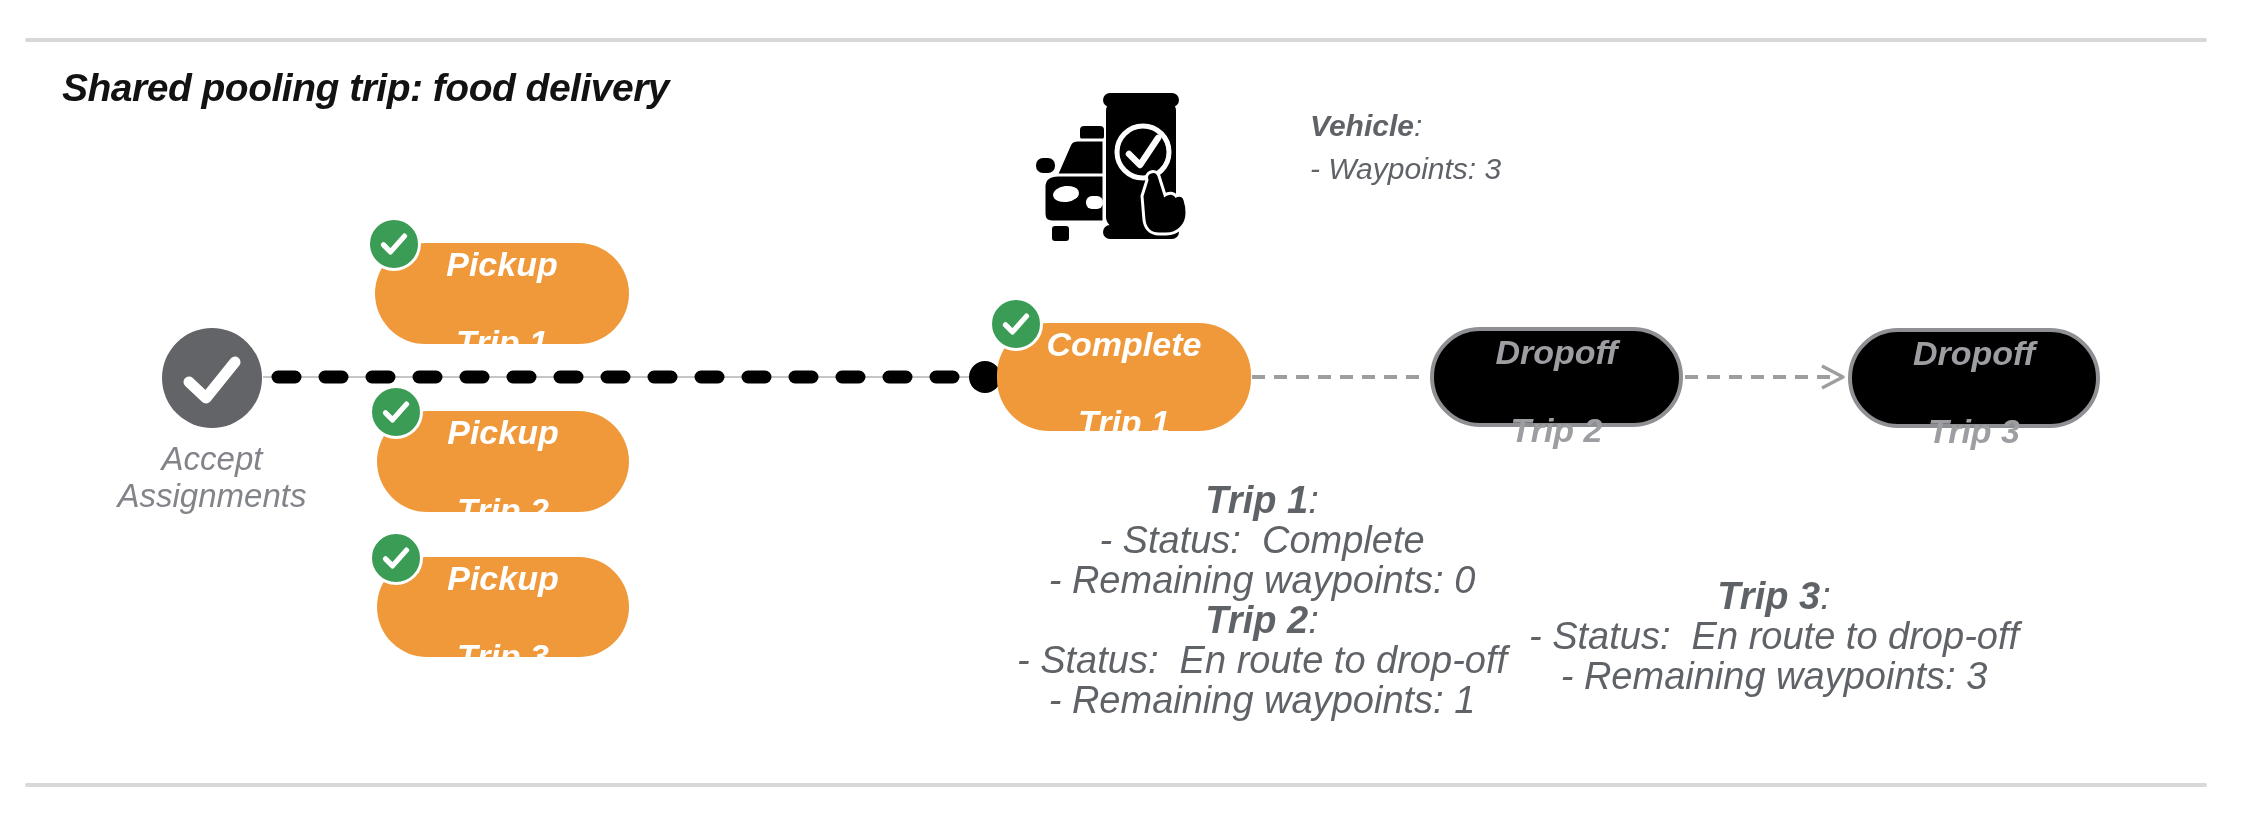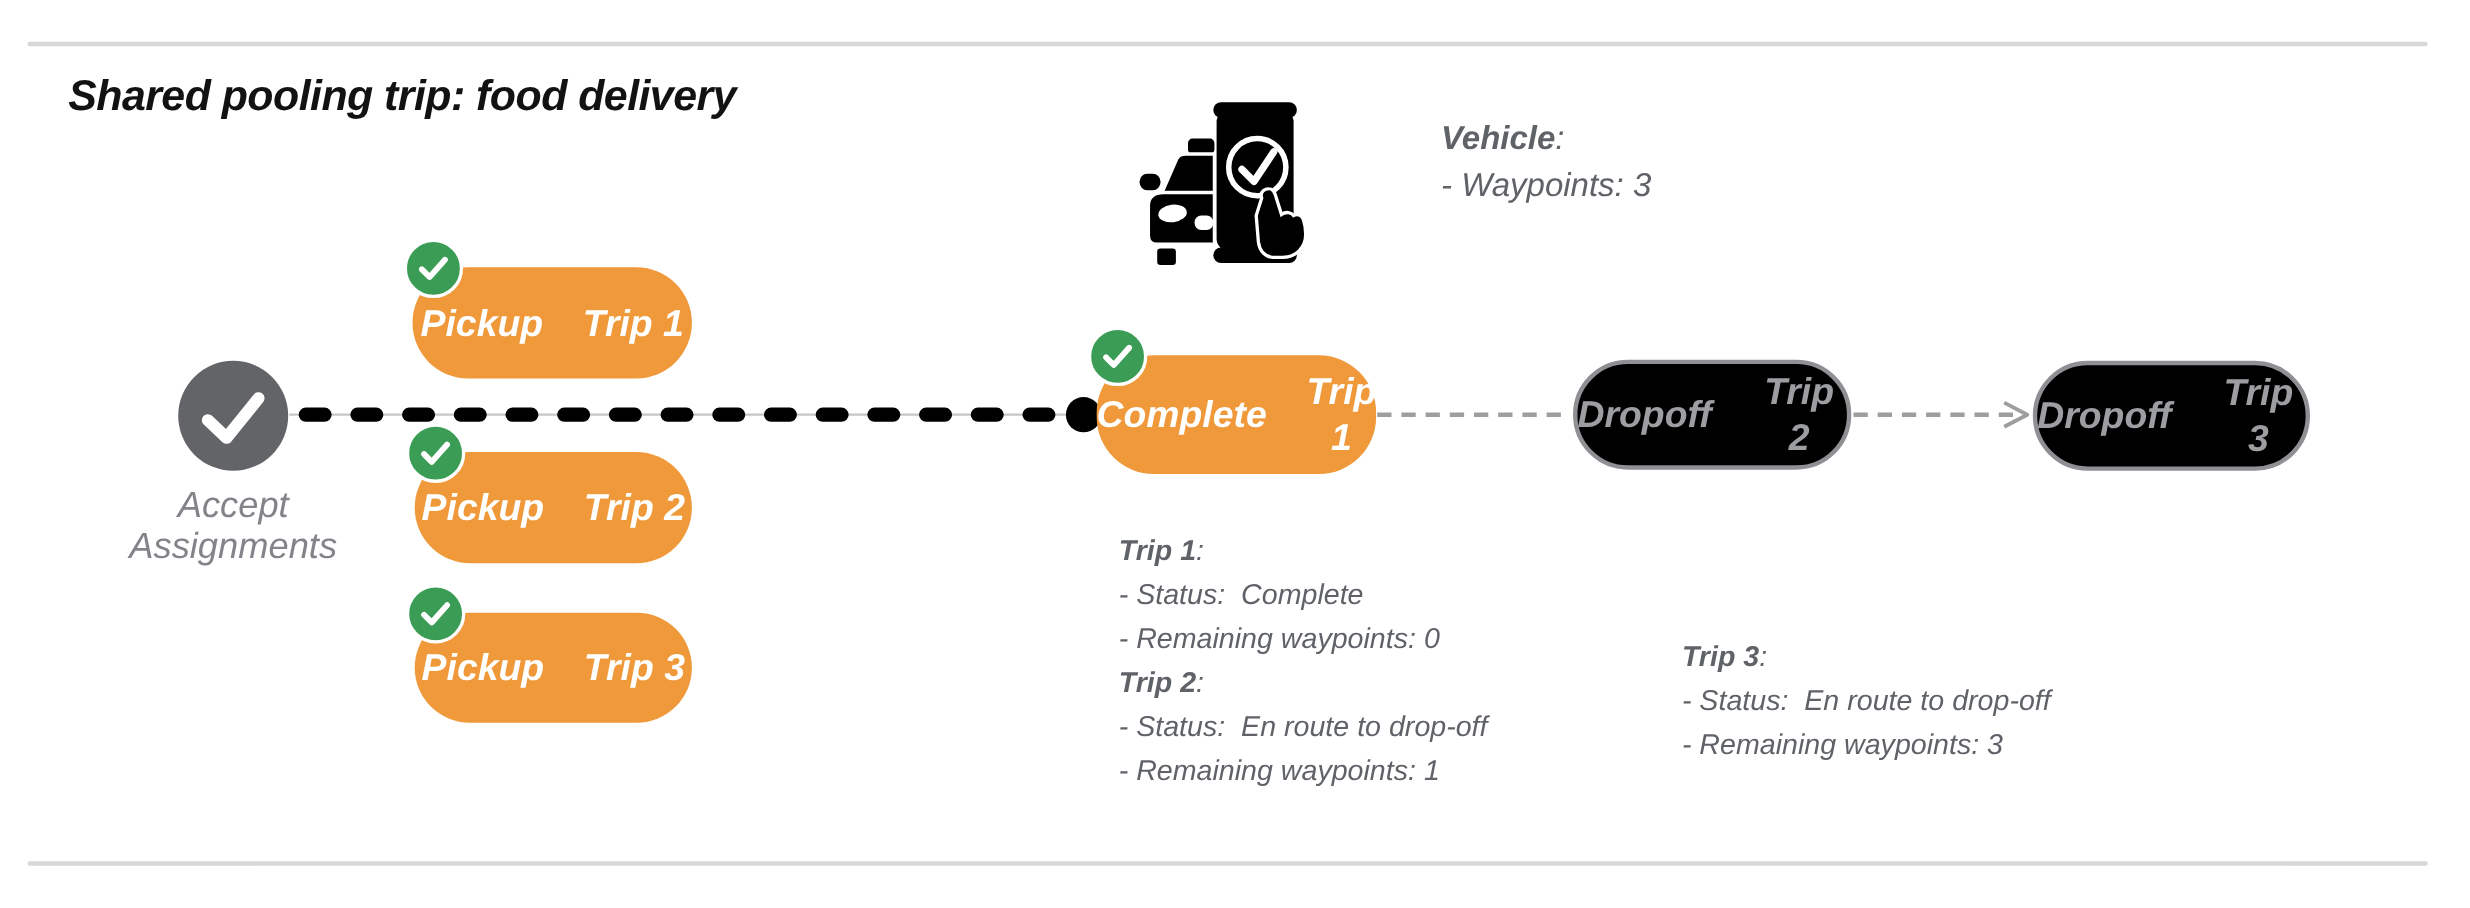--- a/index.html
+++ b/index.html
@@ -16,42 +16,42 @@
   .rule{position:absolute;height:4px;background:var(--rule-gray);border-radius:2px;}
   #rule-top{left:25px;top:38px;width:2182px;}
   #rule-bottom{left:25px;top:783px;width:2182px;}
 
   #title{position:absolute;left:62px;top:66px;font-size:39px;font-weight:bold;color:#121212;letter-spacing:-0.5px;}
 
   
   #connectors{position:absolute;left:0;top:0;z-index:1;pointer-events:none;}
 
   
-  .pill{position:absolute;z-index:2;display:flex;flex-direction:row;align-items:center;justify-content:center;
+  .pill{position:absolute;z-index:2;display:flex;flex-direction:column;align-items:center;justify-content:space-between;
         border-radius:52px;font-weight:bold;font-size:34px;line-height:42px;text-align:center;box-sizing:border-box;gap:36px;}
   .pill.filled{background:var(--orange);color:#fff;}
   .pill.outline{background:#000000;border:4px solid var(--outline-gray);color:var(--dropoff-text);}
 
   .badge{position:absolute;left:-8px;top:-26px;width:48px;height:48px;border-radius:50%;
          background:var(--green);border:3px solid #fff;display:flex;align-items:center;justify-content:center;}
   .badge svg{display:block;}
 
   #start-node{position:absolute;left:162px;top:328px;width:100px;height:100px;border-radius:50%;
               background:var(--node-gray);z-index:2;display:flex;align-items:center;justify-content:center;}
   #start-label{position:absolute;left:62px;top:440px;width:300px;text-align:center;z-index:2;
                color:var(--label-gray);font-size:33px;line-height:37px;}
 
   
   #vehicle-icon{position:absolute;left:1028px;top:88px;z-index:2;}
   #vehicle-text{position:absolute;left:1310px;top:104px;z-index:2;color:var(--text-gray);
                 font-size:30px;line-height:43px;}
   #vehicle-text .hd{font-weight:bold;}
 
   
-  .status-block{position:absolute;z-index:2;color:var(--text-gray);font-size:26px;line-height:40px;}
+  .status-block{position:absolute;z-index:2;color:var(--text-gray);font-size:38px;line-height:40px;text-align:center;}
   #status-block-1{left:1017px;top:480px;}
   #status-block-3{left:1529px;top:560px;margin-top:16px;}
   .status-block .hd{font-weight:bold;}
   .status-block .ln{white-space:pre;}
 </style>
 </head>
 <body>
 
 <div id="canvas">
 

